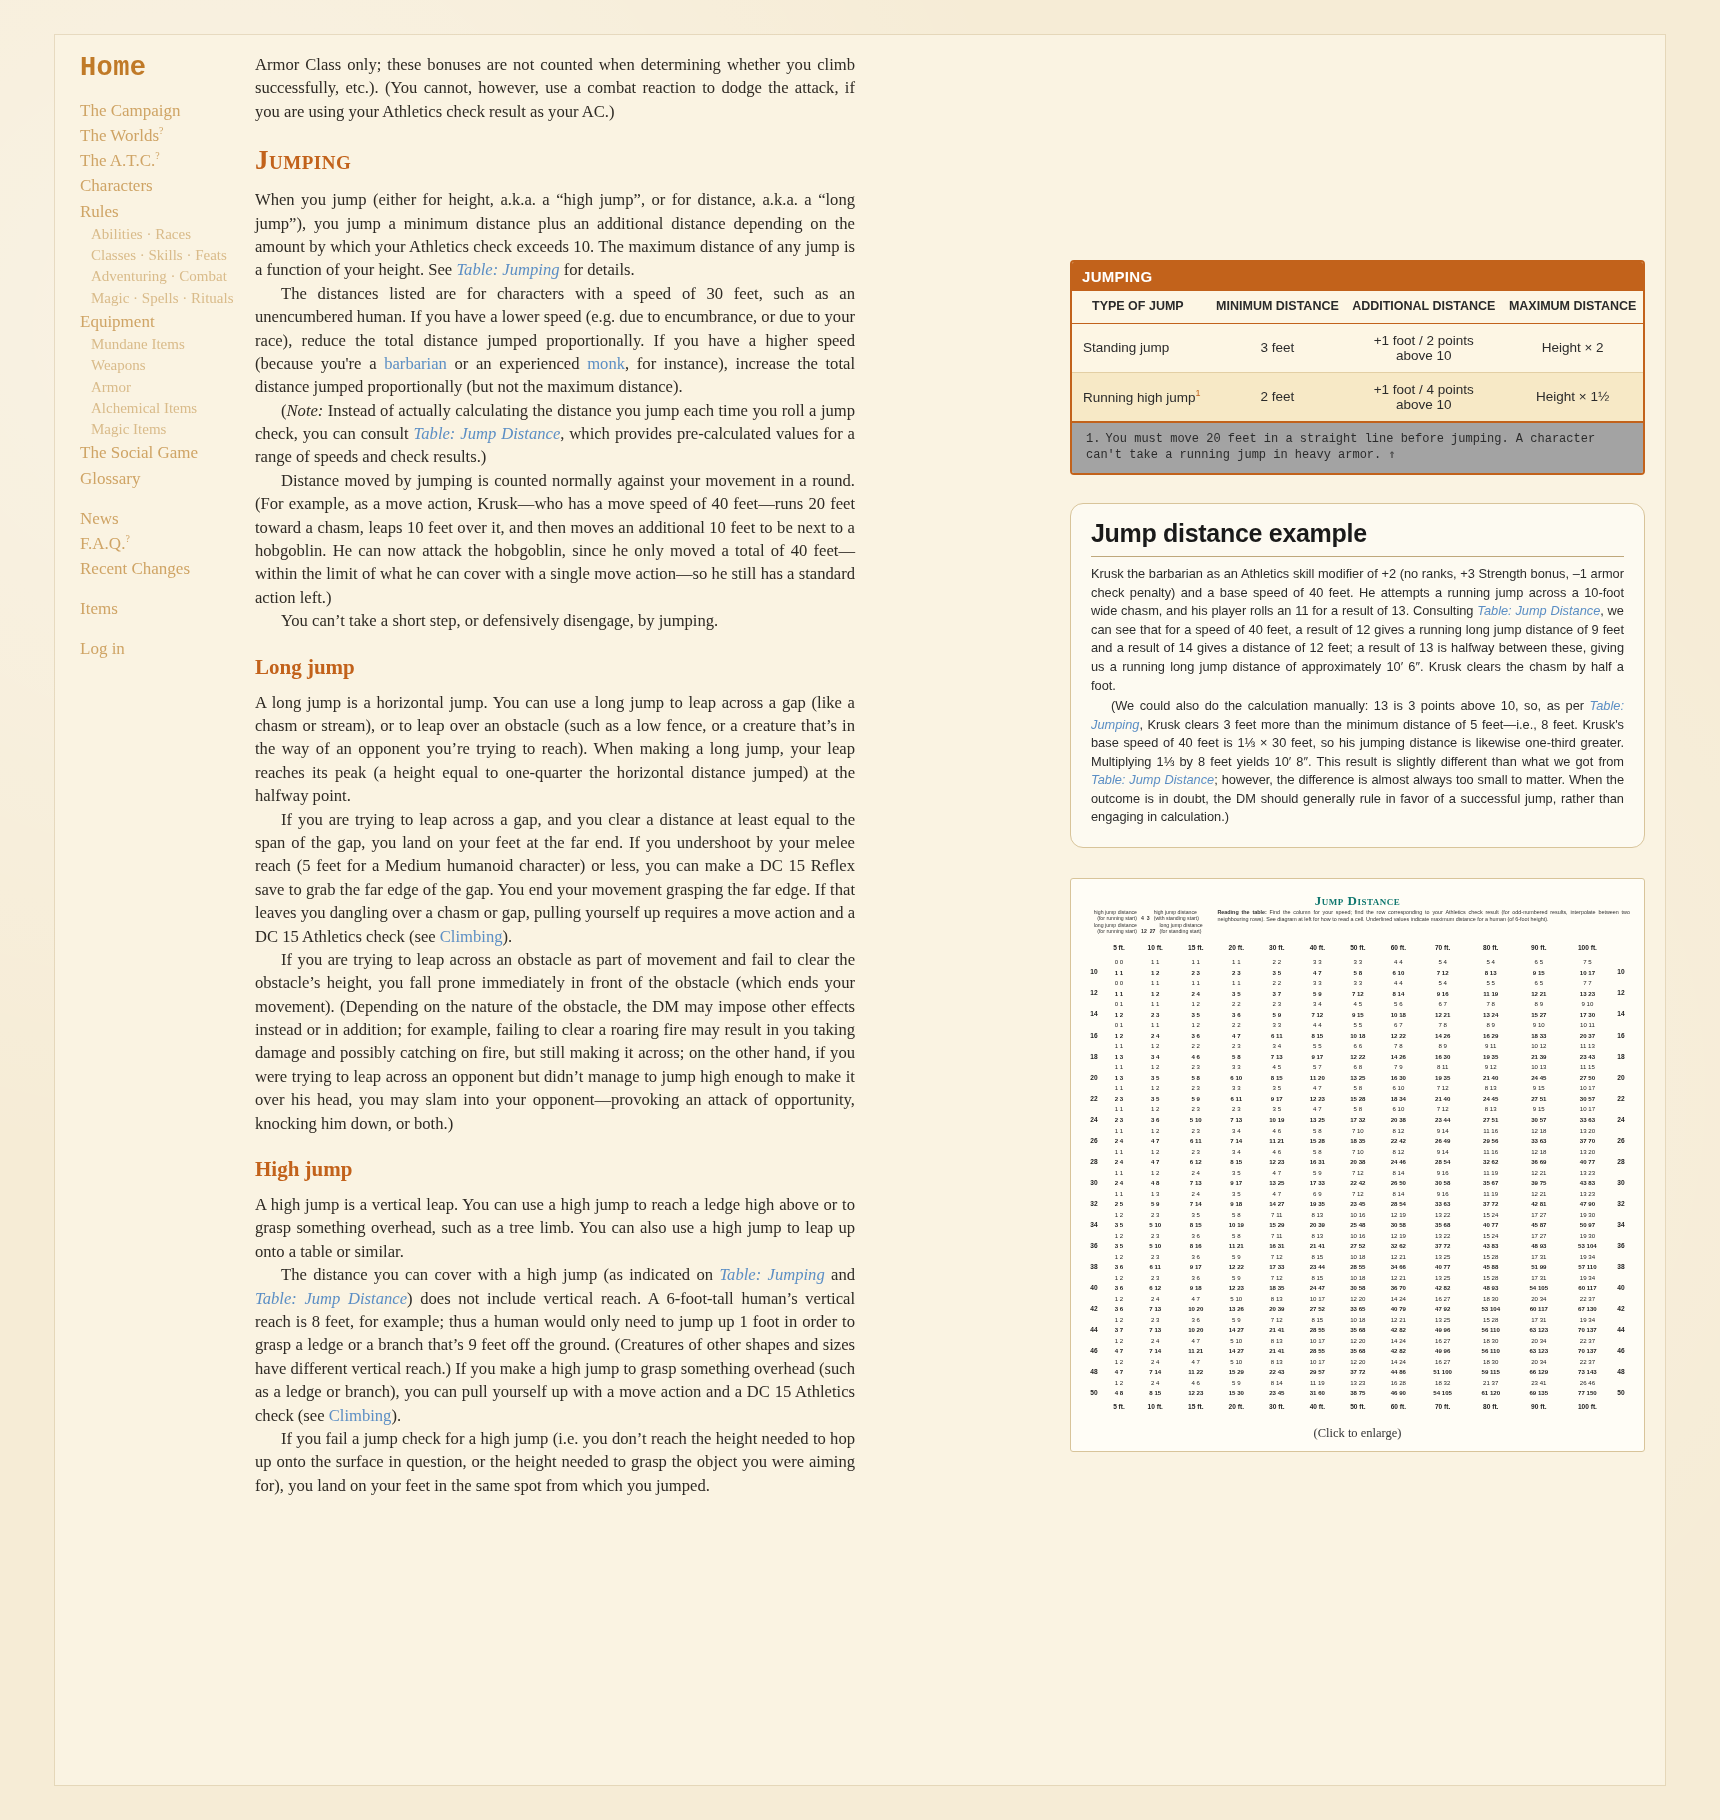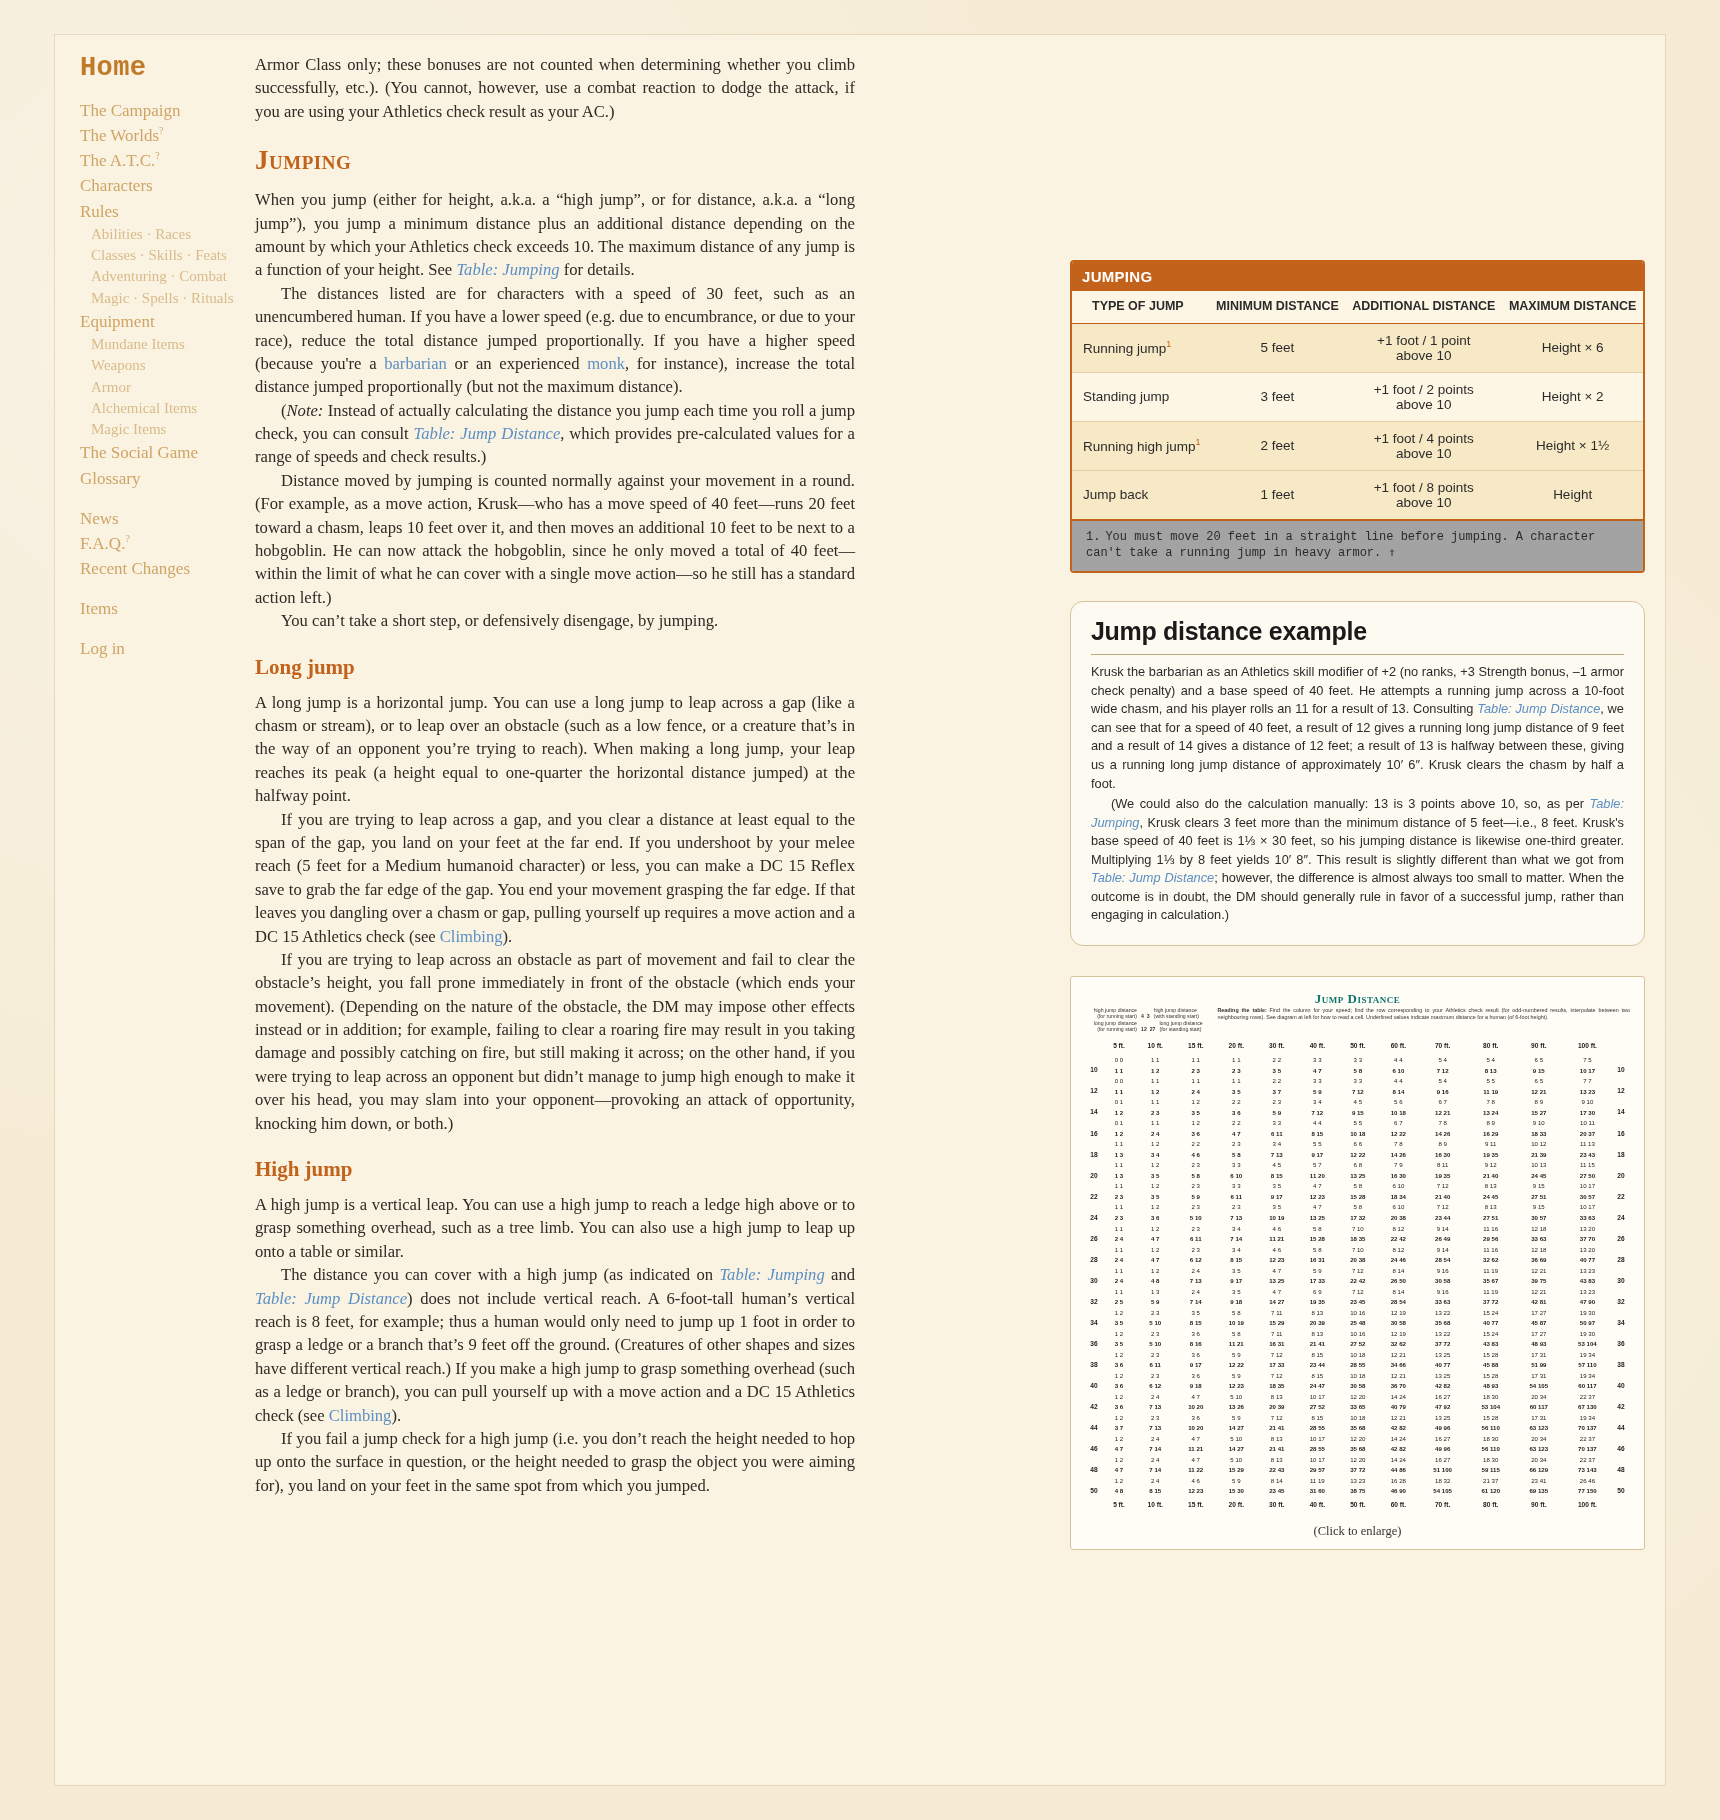--- a/index.html
+++ b/index.html
@@ -209,43 +209,31 @@
         <table class="jt">
           <thead>
             <tr>
               <th class="first">TYPE OF JUMP</th>
               <th>MINIMUM DISTANCE</th>
               <th>ADDITIONAL DISTANCE</th>
               <th>MAXIMUM DISTANCE</th>
             </tr>
           </thead>
           <tbody id="jt-body">
-              <tr class="alt">
-                <td class="first">Running jump<sup class="d">1</sup></td>
-                <td>5 feet</td>
-                <td>+1 foot / 1 point<br>above 10</td>
-                <td>Height × 6</td>
-              </tr>
               <tr>
                 <td class="first">Standing jump</td>
                 <td>3 feet</td>
                 <td>+1 foot / 2 points<br>above 10</td>
                 <td>Height × 2</td>
               </tr>
               <tr class="alt">
                 <td class="first">Running high jump<sup class="d">1</sup></td>
                 <td>2 feet</td>
                 <td>+1 foot / 4 points<br>above 10</td>
                 <td>Height × 1½</td>
-              </tr>
-              <tr class="alt">
-                <td class="first">Jump back</td>
-                <td>1 feet</td>
-                <td>+1 foot / 8 points<br>above 10</td>
-                <td>Height</td>
               </tr>
             </tbody>
         </table>
         <div class="fn">
           <span class="num">1.</span><span>You must move 20 feet in a straight line before jumping. A character can't take a running jump in heavy armor. ⇑</span>
         </div>
       </div>
 
       <div class="exbox">
         <h4>Jump distance example</h4>

